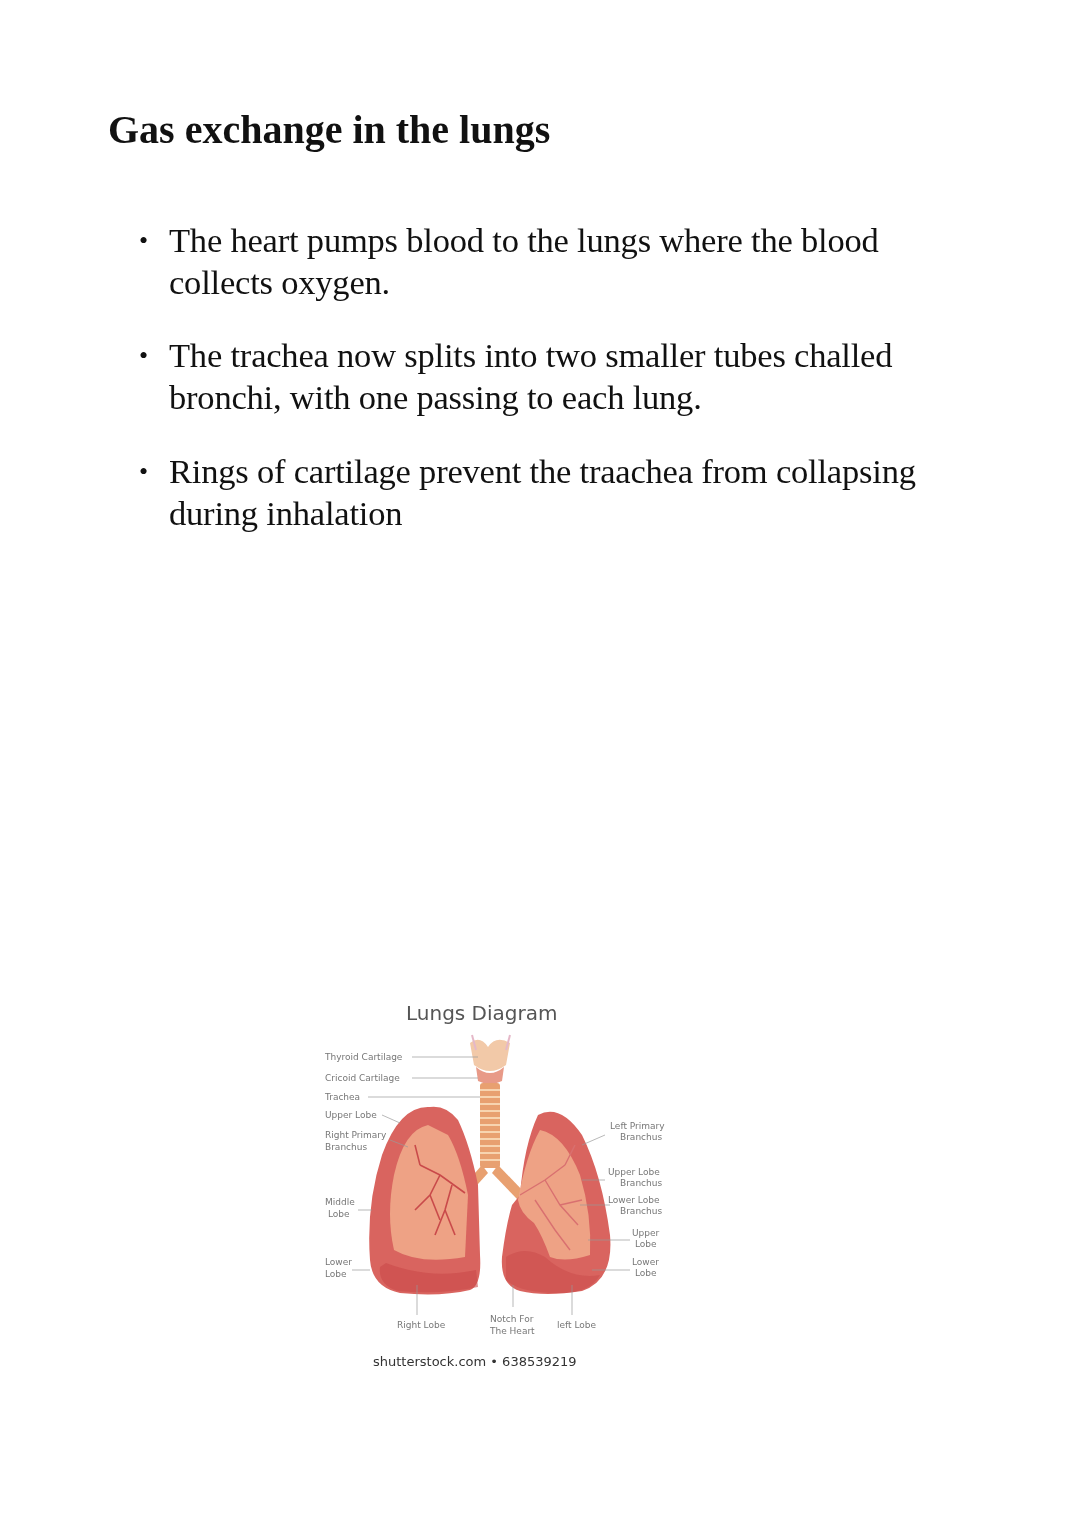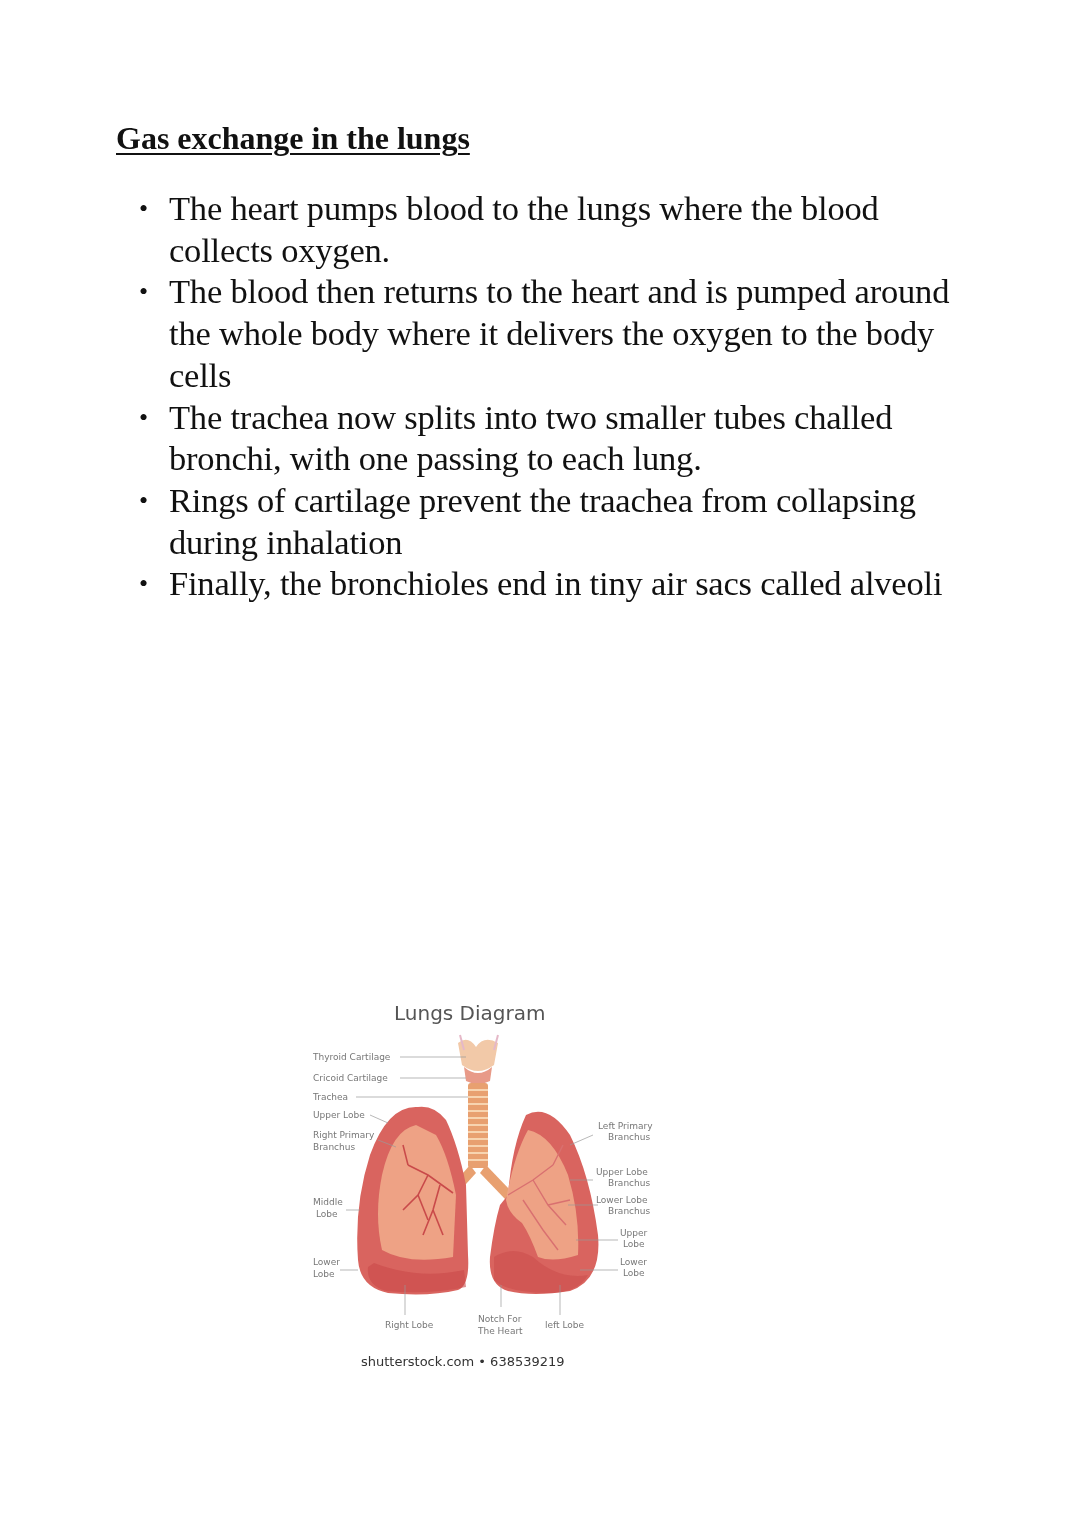--- a/index.html
+++ b/index.html
@@ -1,37 +1,35 @@
 <!DOCTYPE html>
 <html><head>
 <meta charset="utf-8">
 <style>
   html, body { margin:0; padding:0; background:#ffffff; }
   body { width:1080px; height:1527px; position:relative; overflow:hidden; font-family:"Liberation Serif", "DejaVu Serif", serif; color:#111; }
-  .title { position:absolute; left:104px; top:104px; font-size:32px; font-weight:bold; text-decoration:underline; text-decoration-thickness:2px; text-underline-offset:4px; margin:12px; line-height:44px; }
+  .title { position:absolute; left:104px; top:104px; font-size:40px; font-weight:bold; text-decoration-thickness:2px; text-underline-offset:4px; margin:4px; line-height:44px; }
   ul.bullets { position:absolute; left:169px; top:188px; width:820px; margin:0; padding:0; list-style:none; }
-  ul.bullets li { position:relative; font-size:34.5px; line-height:41.7px; letter-spacing:-0.2px; }
+  ul.bullets li { position:relative; font-size:34.5px; line-height:41.7px; letter-spacing:-0.2px;margin-top:32px; }
   ul.bullets li::before { content:"\2022"; position:absolute; left:-30px; top:0; font-size:26px; }
-  .diagram { position:absolute; left:308px; top:995px; width:350px; height:385px;text-decoration:underline; }
+  .diagram { position:absolute; left:320px; top:995px; width:350px; height:385px;text-decoration:underline; }
   .diagram svg { width:350px; height:385px; display:block; }
   .dlabel { font-family:"DejaVu Sans", sans-serif; fill:#777; font-size:9px; }
   .dtitle { font-family:"DejaVu Sans", sans-serif; fill:#555; font-size:20px; }
   .credit { font-family:"DejaVu Sans", sans-serif; fill:#333; font-size:13px; }
 </style>
 </head>
 <body>
 
 <h1 class="title">Gas exchange in the lungs</h1>
 
 <ul class="bullets">
   <li>The heart pumps blood to the lungs where the blood collects oxygen.</li>
-  <li>The blood then returns to the heart and is pumped around the whole body where it delivers the oxygen to the body cells</li>
   <li>The trachea now splits into two smaller tubes challed bronchi, with one passing to each lung.</li>
   <li>Rings of cartilage prevent the traachea from collapsing during inhalation</li>
-  <li>Finally, the bronchioles end in tiny air sacs called alveoli</li>
 </ul>
 
 <div class="diagram">
   <svg viewBox="0 0 350 385" xmlns="http://www.w3.org/2000/svg">
     <text class="dtitle" x="86" y="25">Lungs Diagram</text>
 
     <path d="M150 48 Q160 40 168 52 Q176 40 190 48 L186 70 Q170 82 154 70 Z" fill="#f2c9a8"></path>
     <path d="M156 72 Q170 84 184 72 L182 86 Q170 92 158 86 Z" fill="#e89a88"></path>
     <line x1="152" y1="40" x2="156" y2="55" stroke="#e5b8c8" stroke-width="2"></line>
     <line x1="190" y1="40" x2="186" y2="55" stroke="#e5b8c8" stroke-width="2"></line>

